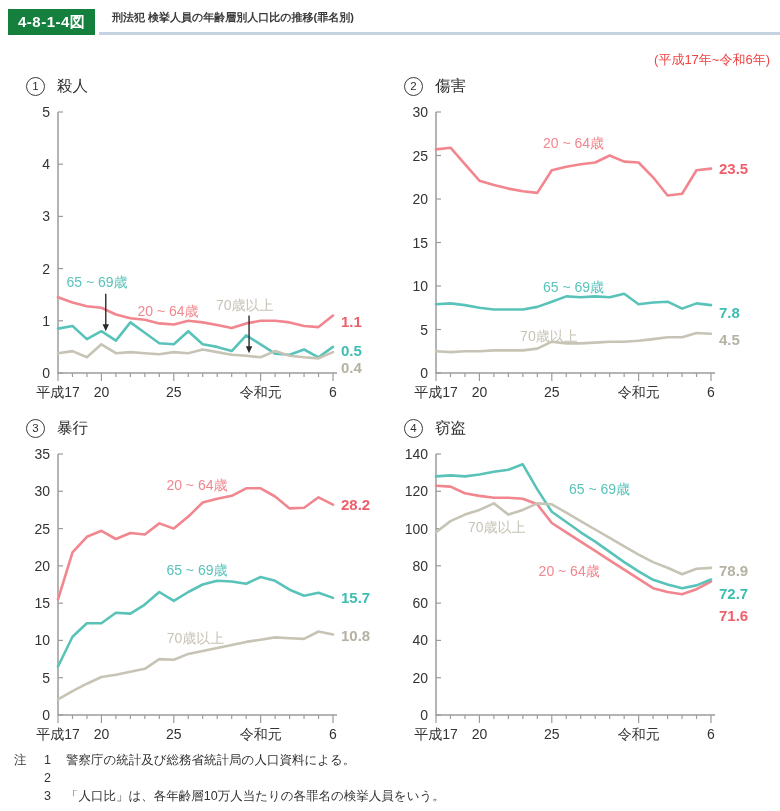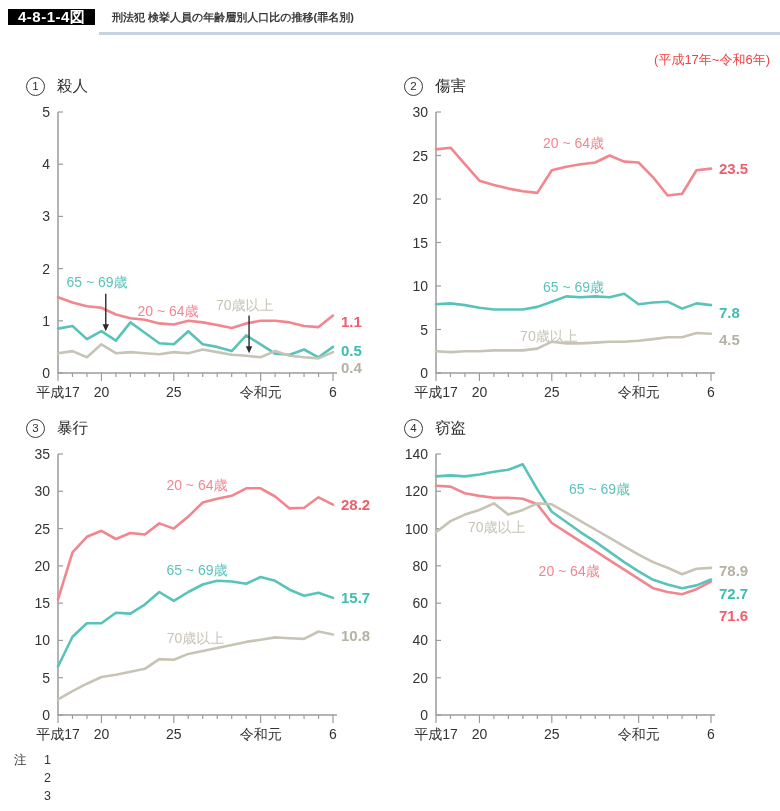--- a/index.html
+++ b/index.html
@@ -2,22 +2,22 @@
 <html lang="ja"><head>
 <meta charset="utf-8">
 <style>
   html,body{margin:0;padding:0;}
   body{
     width:780px;height:811px;position:relative;background:#ffffff;
     font-family:"Liberation Sans",sans-serif;color:#333;overflow:hidden;
   }
   .underline{position:absolute;left:99px;right:0;top:32px;height:3px;background:#c5d3e0;}
   .badge{
-    position:absolute;left:8px;top:9px;height:16px;padding:0 10px;
-    background:#000000;color:#fff;font-weight:bold;font-size:15px;
+    position:absolute;left:8px;top:9px;height:26px;padding:0 10px;
+    background:#15803d;color:#fff;font-weight:bold;font-size:15px;
     display:flex;align-items:center;letter-spacing:.5px;z-index:2;
   }
   .htitle{
     position:absolute;left:112px;top:10px;font-size:11px;font-weight:bold;color:#3a3a3a;z-index:2;
   }
   .period{position:absolute;right:10px;top:51px;font-size:13px;color:#ef4444;}
   .chart{position:absolute;width:372px;}
   #chart-0{left:10px;top:74px;}
   #chart-1{left:388px;top:74px;}
   #chart-2{left:10px;top:416px;}
@@ -282,17 +282,19 @@
       <text x="331" y="135.90785714285713" font-size="15" font-weight="bold" fill="#b5b2a3">78.9</text>
       <text x="211.55263157894737" y="54.42142857142855" text-anchor="middle" font-size="14" fill="#59c3ba">65 ~ 69歳</text>
       <text x="108.78947368421052" y="91.70714285714286" text-anchor="middle" font-size="14" fill="#c7c4b6">70歳以上</text>
       <text x="181.1578947368421" y="136.45" text-anchor="middle" font-size="14" fill="#f2868e">20 ~ 64歳</text>
     </svg>
   </div>
 
 <div class="notes">
   <span class="marker">注</span>
   <span class="num">1</span>
+  <span class="txt">警察庁の統計及び総務省統計局の人口資料による。</span>
   <span class="marker"></span>
   <span class="num">2</span>
   <span class="marker"></span>
   <span class="num">3</span>
+  <span class="txt">「人口比」は、各年齢層10万人当たりの各罪名の検挙人員をいう。</span>
 </div>
 
 </body></html>

